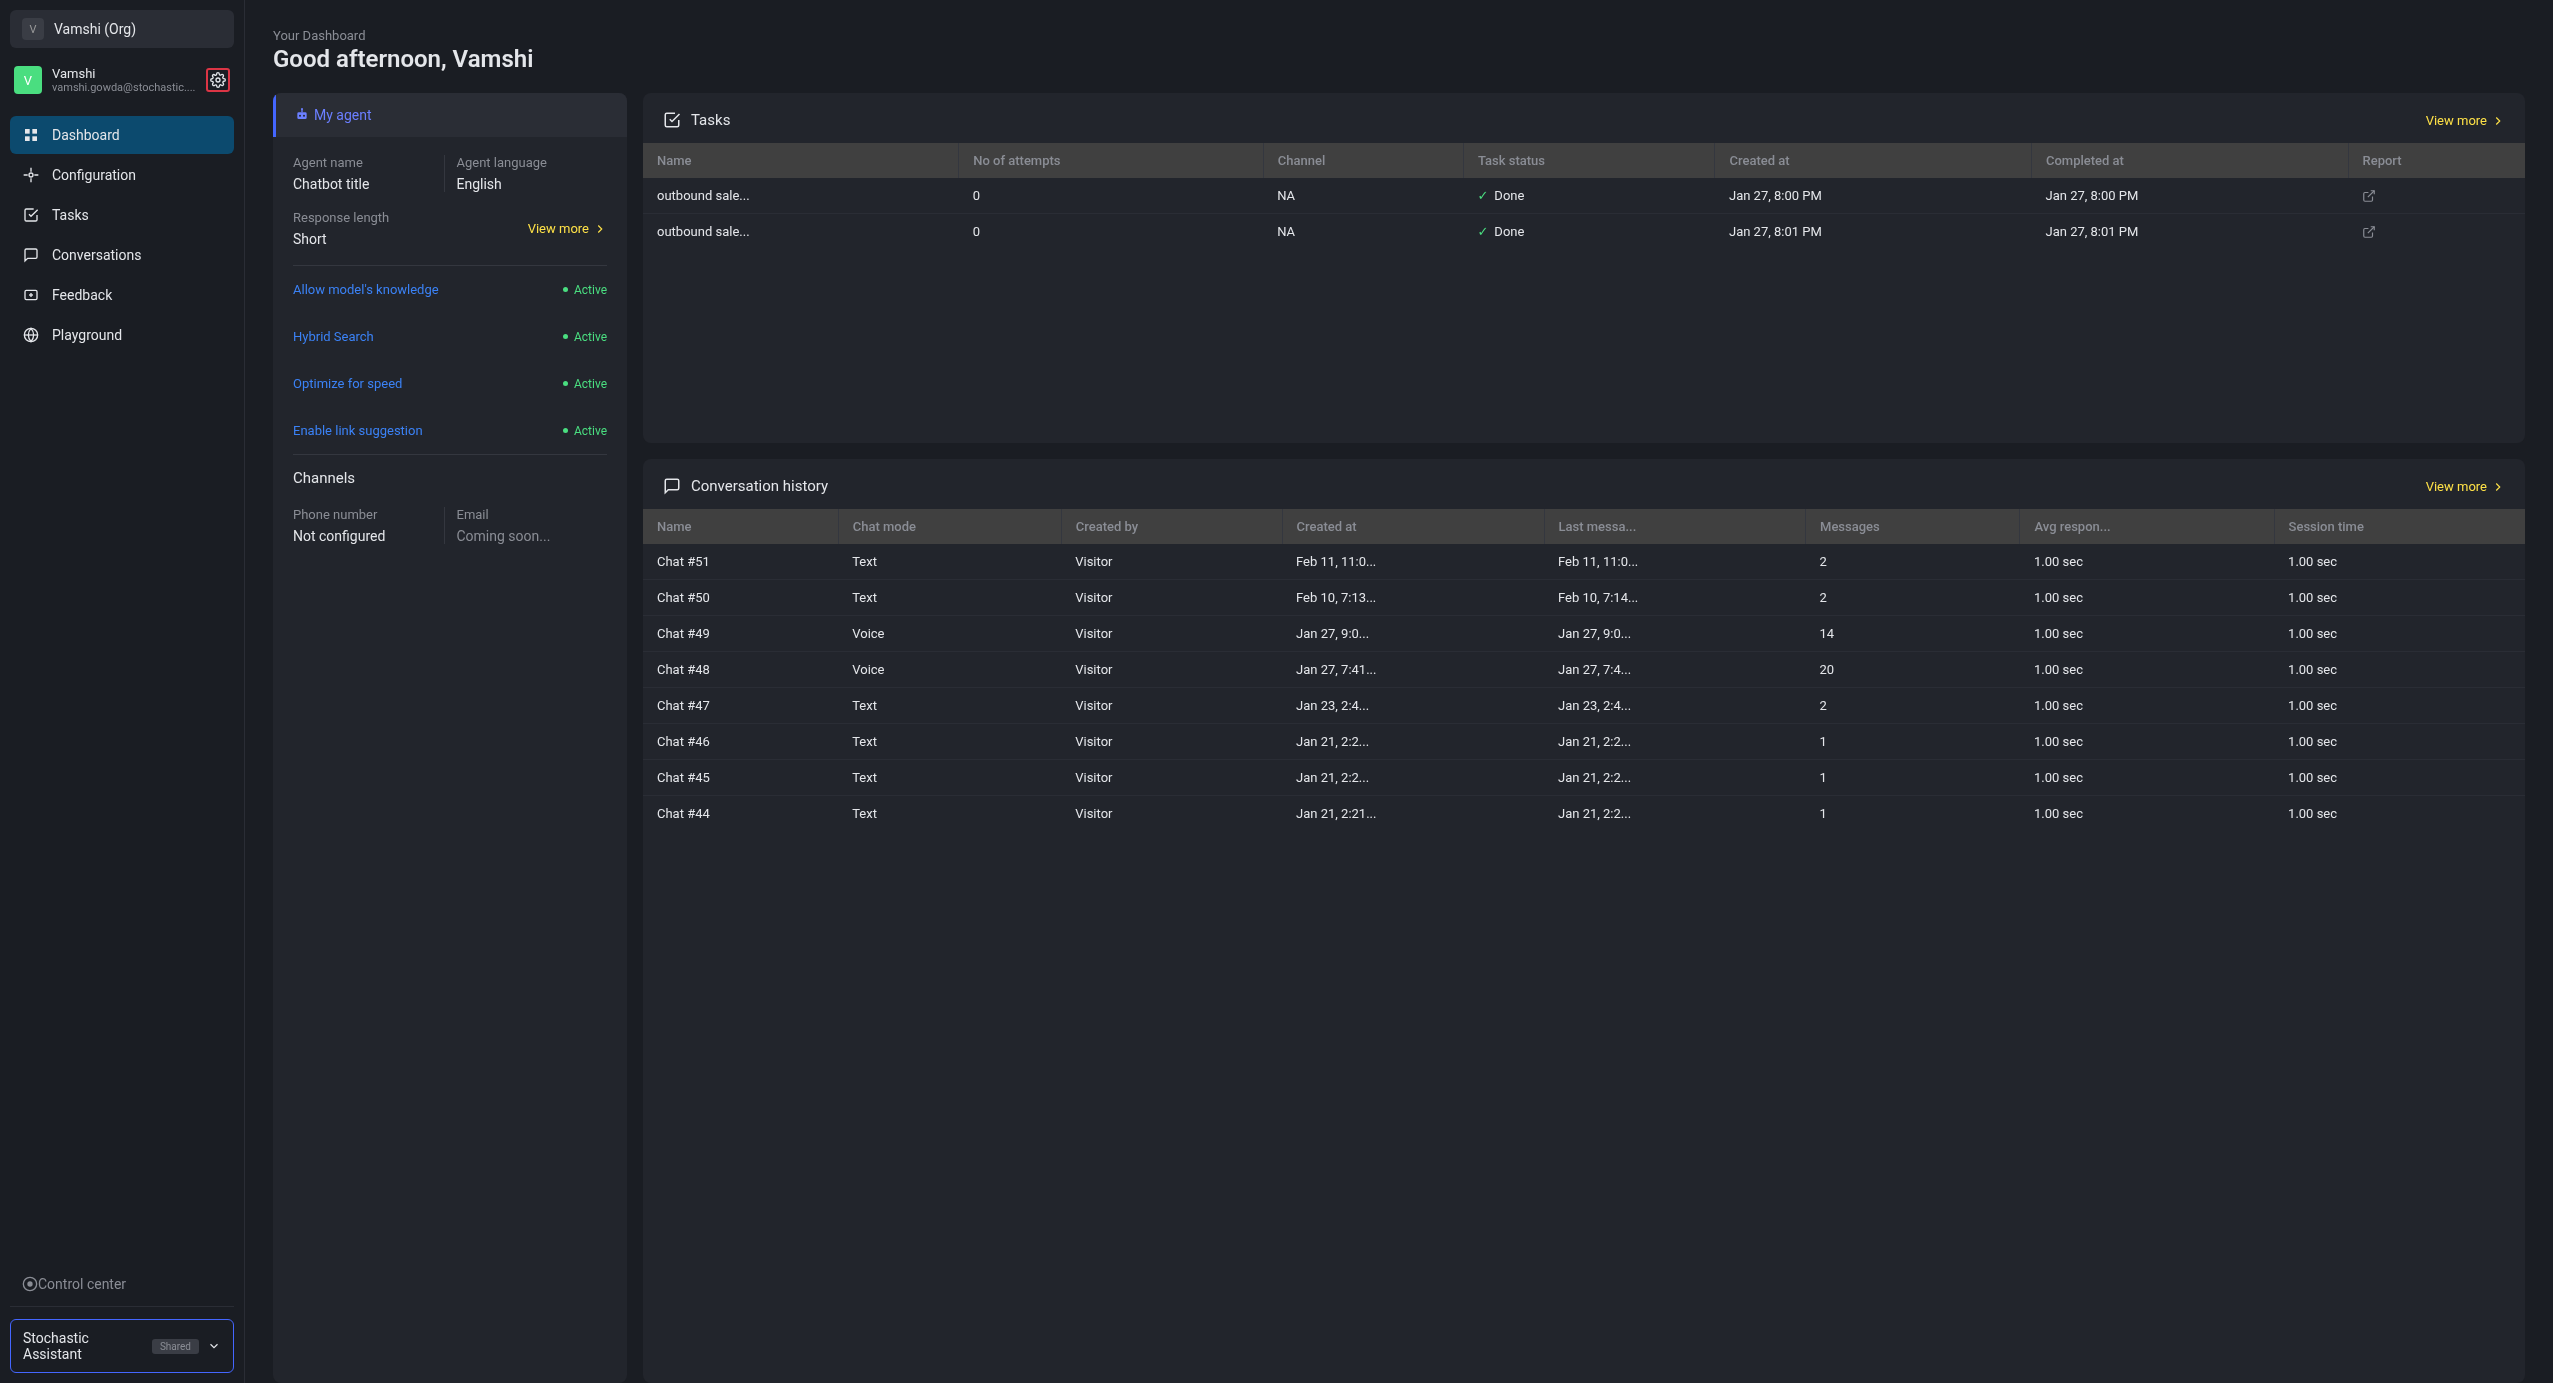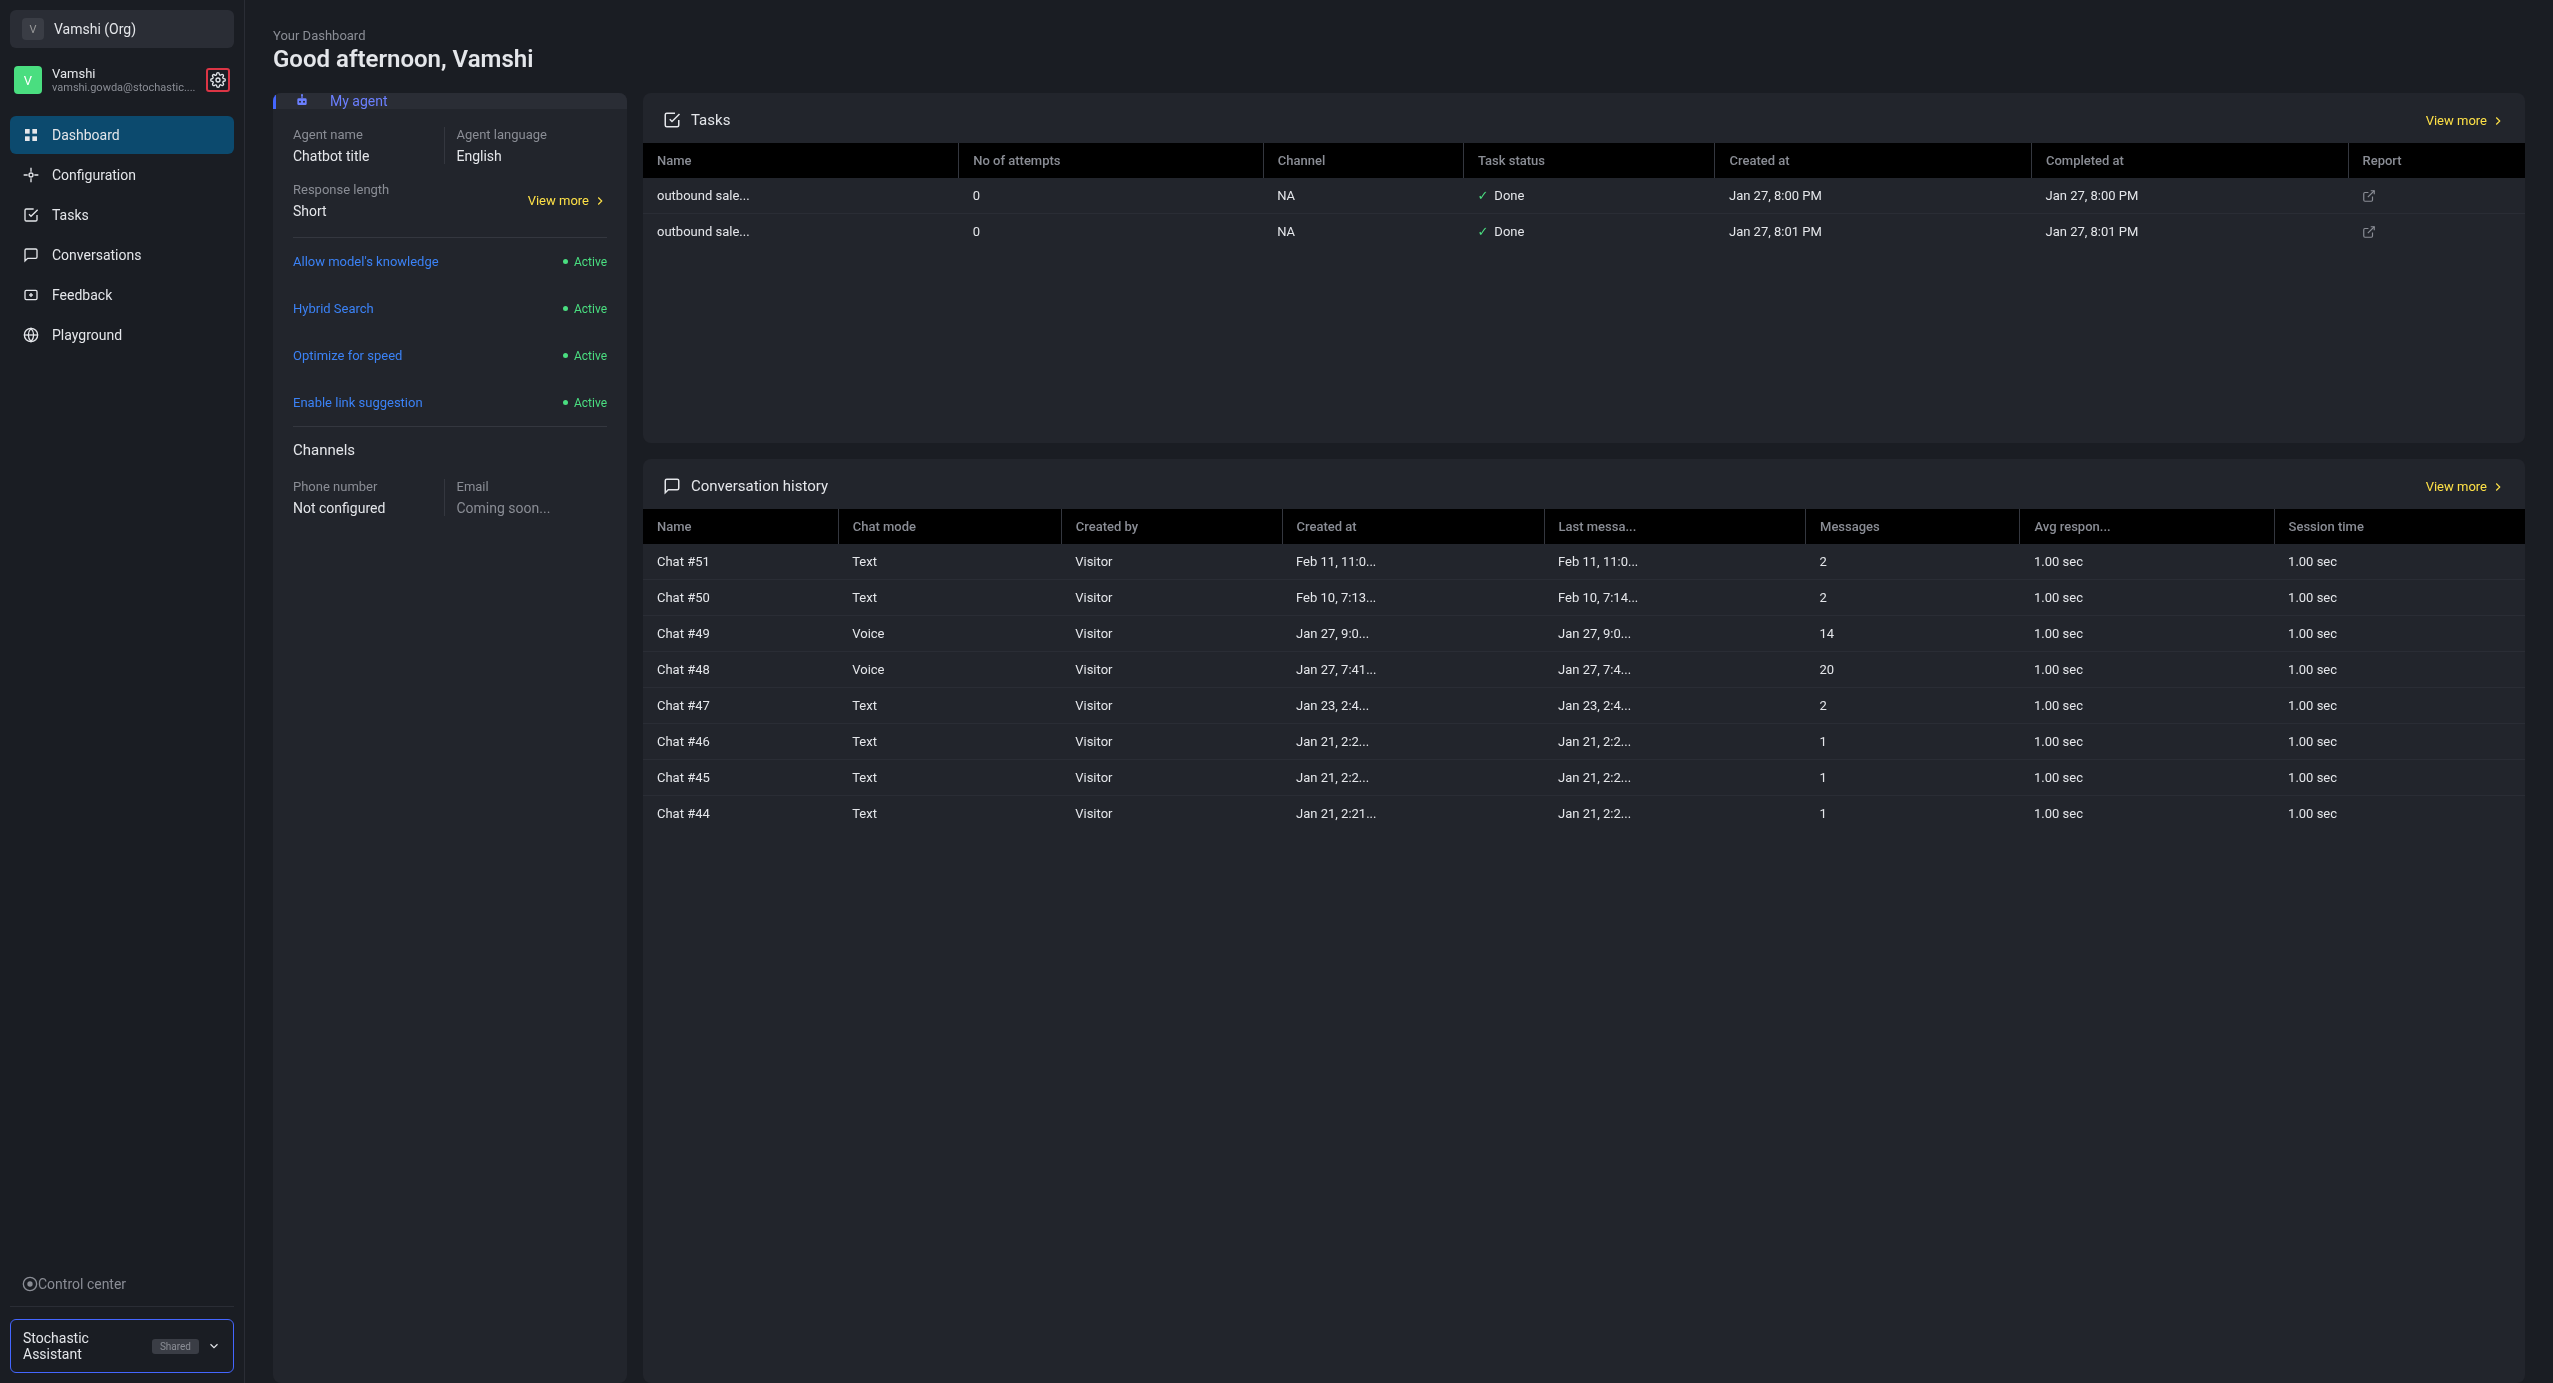--- a/index.html
+++ b/index.html
@@ -127,24 +127,24 @@
 }
 .card {
   background: #22252c;
   border-radius: 8px;
   overflow: hidden;
 }
 .myagent-card { display: flex; flex-direction: column; }
 .myagent-header {
   background: #2a2d35;
   border-left: 3px solid #4466ff;
-  padding: 0 18px;
-  display: flex;
-  align-items: center;
-  gap: 20px;
+  padding: 14px 18px;
+  display: flex;
+  align-items: center;
+  gap: 4px;
   color: #6b7fff;
   font-size: 14px;
 }
 .myagent-body { padding: 18px 20px; }
 .info-row { display: flex; gap: 12px; margin-bottom: 18px; }
 .info-col { flex: 1; }
 .info-col.bordered { border-right: 1px solid #34373f; }
 .info-label { color: #8a8d95; font-size: 13px; margin-bottom: 6px; }
 .info-value { color: #e4e6ea; font-size: 14px; }
 .view-more-inline {
@@ -169,21 +169,21 @@
   padding: 18px 20px 14px;
 }
 .panel-title { display: flex; align-items: center; gap: 10px; font-size: 15px; }
 .table { width: 100%; border-collapse: collapse; }
 .table th {
   text-align: left;
   font-weight: 500;
   color: #8a8d95;
   font-size: 13px;
   padding: 10px 14px;
-  background: #000000;
+  background: #404040;
   border-right: 1px solid #34373f;
 }
 .table th:last-child { border-right: none; }
 .table td {
   padding: 10px 14px;
   font-size: 13px;
   color: #e4e6ea;
   border-bottom: 1px solid #2a2d35;
   white-space: nowrap;
   overflow: hidden;

